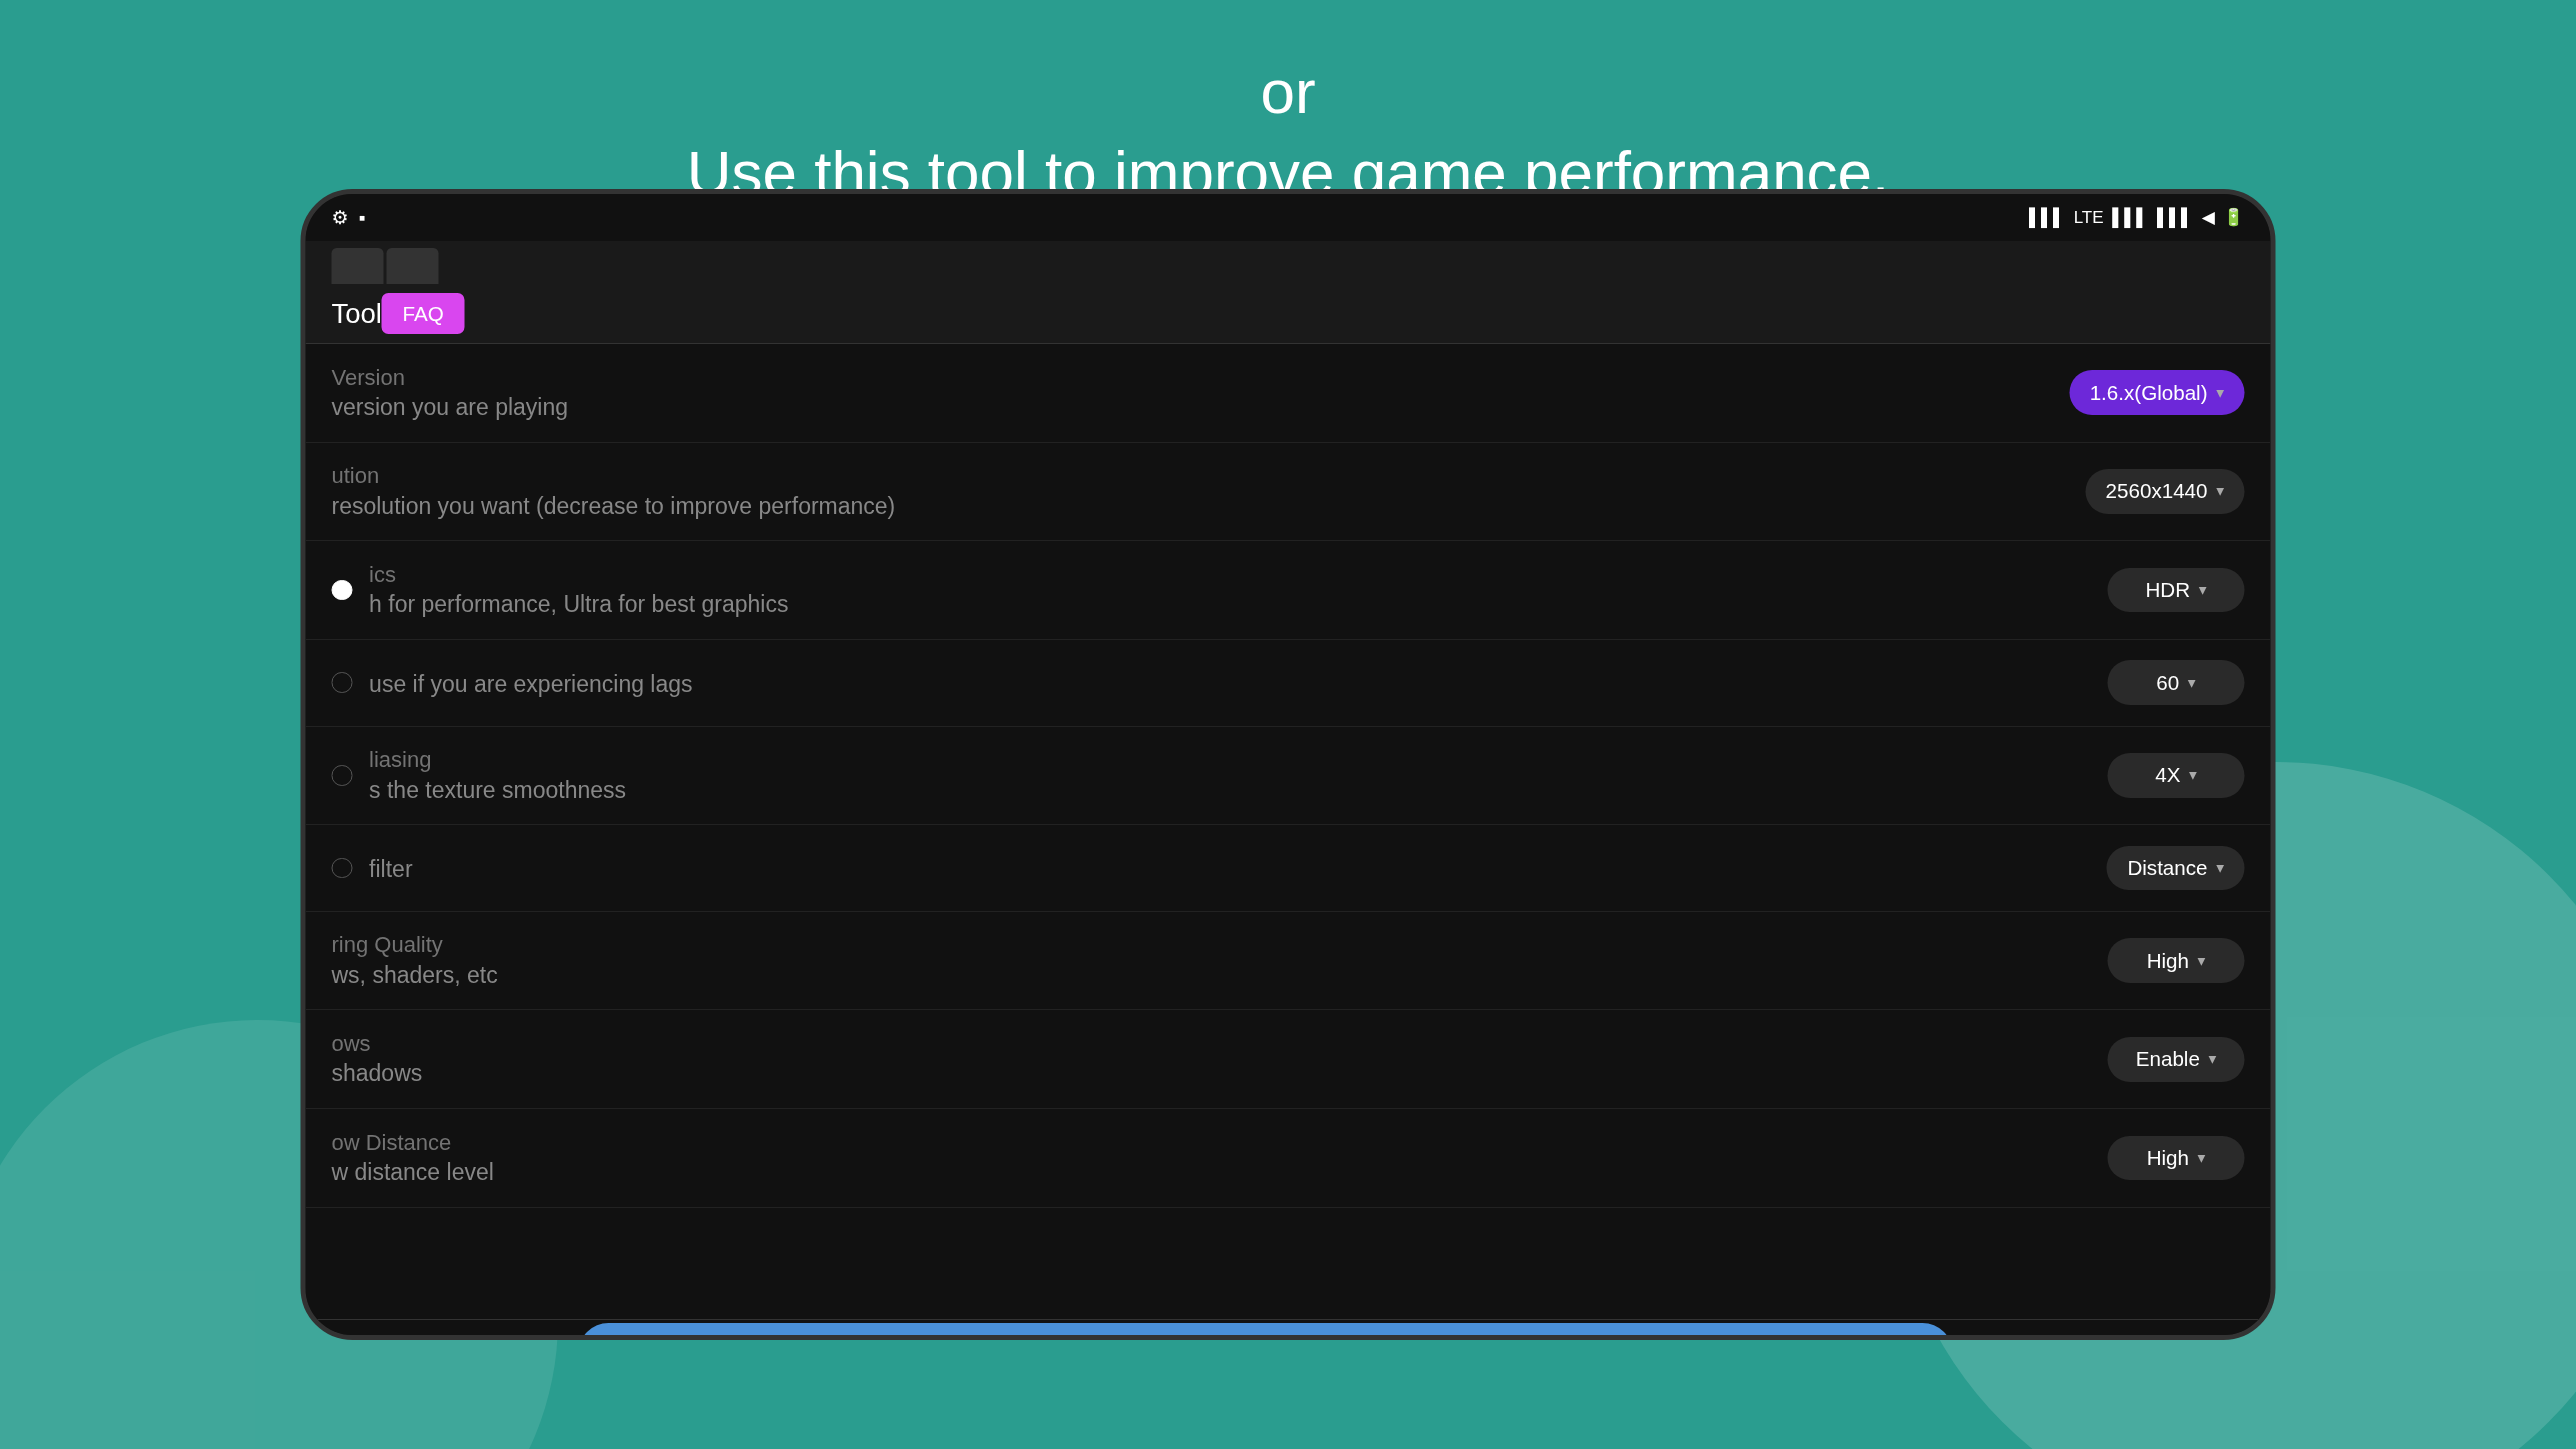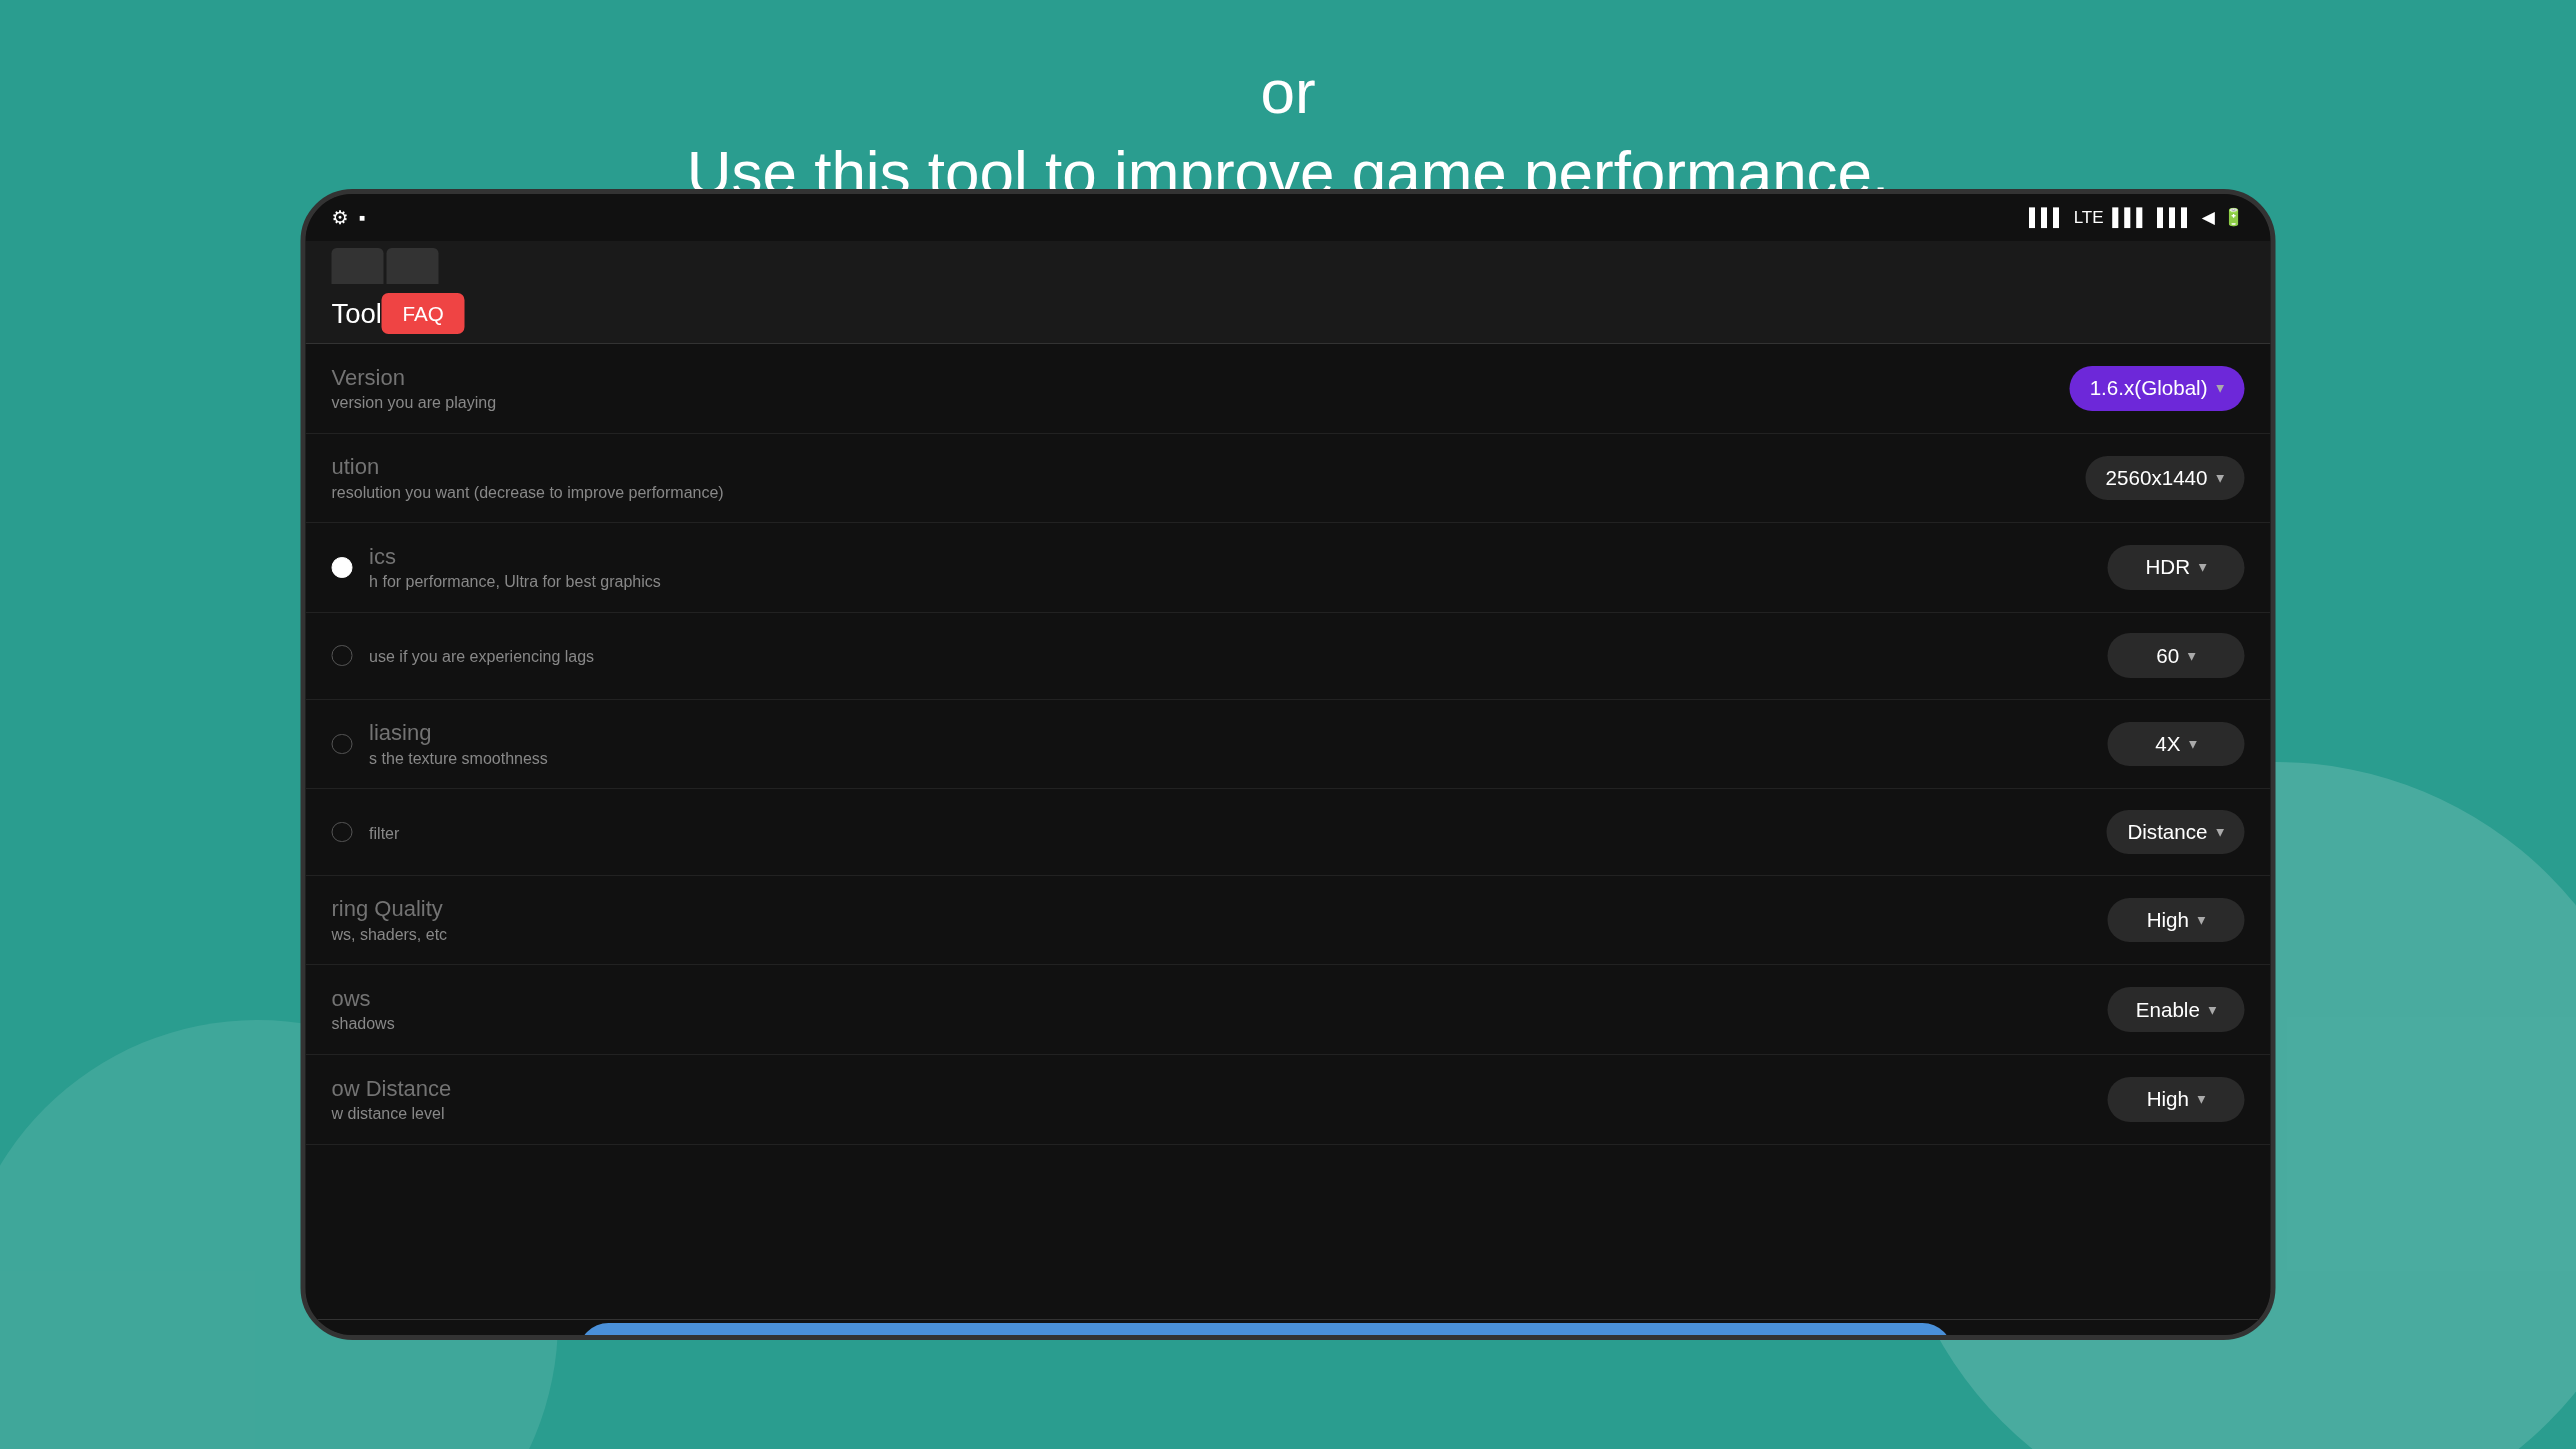--- a/index.html
+++ b/index.html
@@ -101,21 +101,21 @@
       border-bottom: 0.9px solid #333;
     }
 
     .app-title {
       color: white;
       font-size: 27.5px;
       font-weight: 500;
     }
 
     .faq-btn {
-      background: #ef4444;
+      background: #d946ef;
       color: white;
       border: none;
       border-radius: 6.9px;
       padding: 8.6px 20.6px;
       font-size: 20.6px;
       cursor: pointer;
     }
 
     .content-area {
       background: #111;
@@ -157,21 +157,21 @@
       color: white;
     }
 
     .setting-label {
       font-size: 22px;
       font-weight: 500;
       color: #737373;
     }
 
     .setting-desc {
-      font-size: 16px;
+      font-size: 23px;
       color: #888;
       margin-top: 3.4px;
     }
 
     .dropdown-btn {
       background: #2a2a2a;
       color: white;
       border: none;
       border-radius: 26px;
       padding: 10.3px 20.6px;

